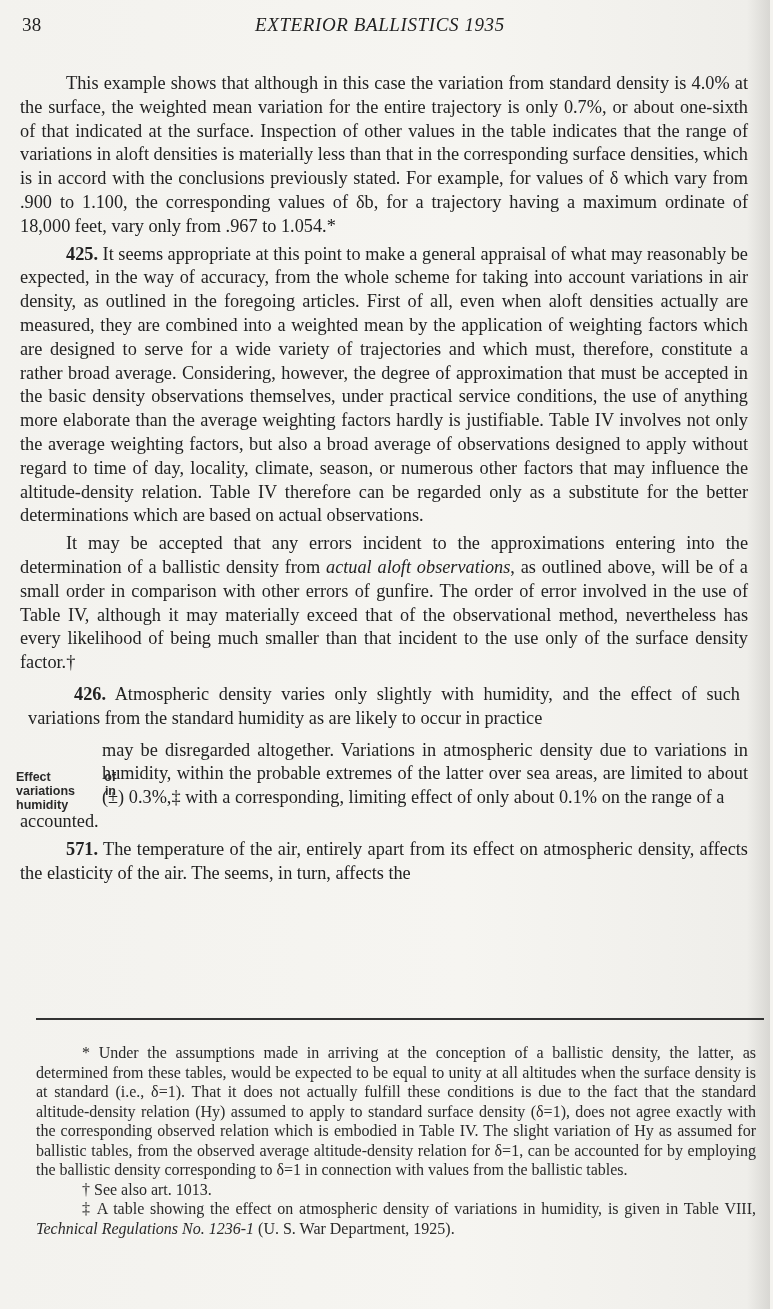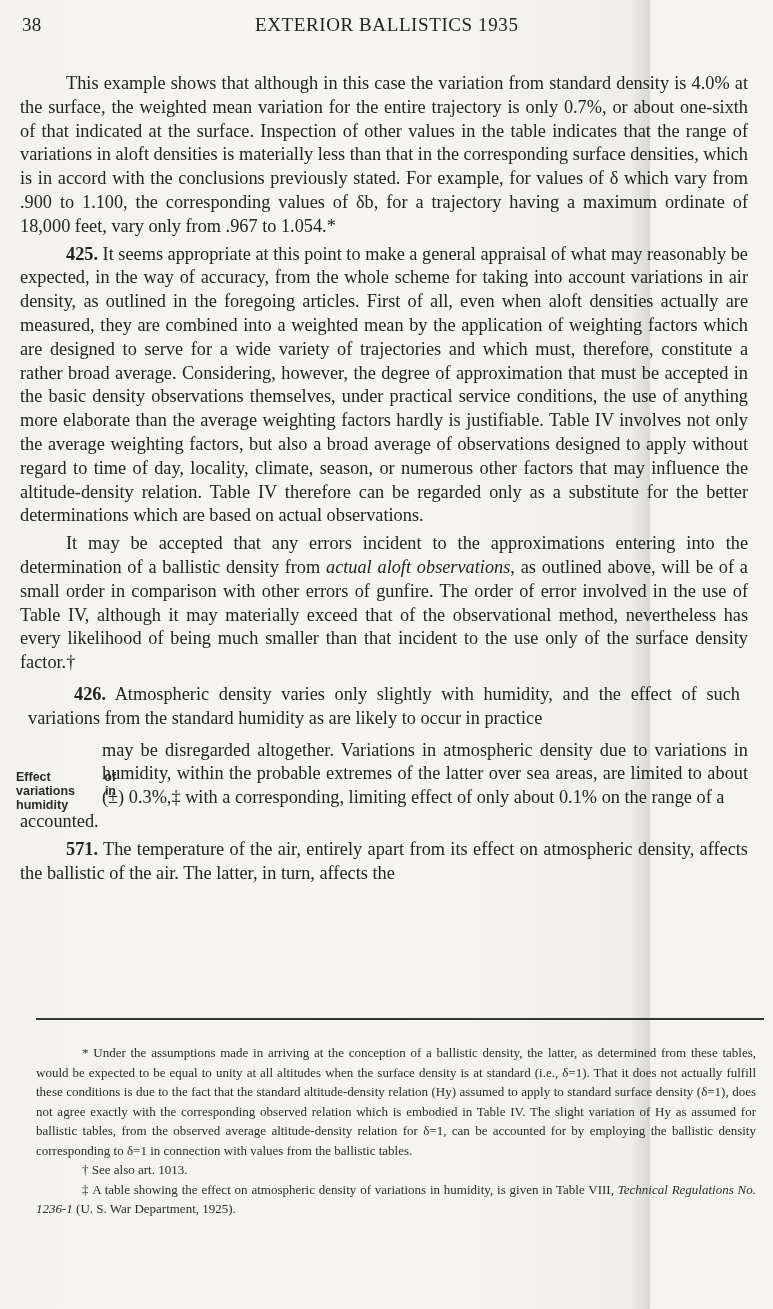--- a/index.html
+++ b/index.html
@@ -3,41 +3,41 @@
 <meta charset="utf-8">
 <style>
   html, body { margin: 0; padding: 0; }
   body {
     width: 773px; height: 1309px; overflow: hidden;
     background: #f4f3ef;
     font-family: "Liberation Serif", "DejaVu Serif", serif;
     color: #222;
     position: relative;
   }
-  .page { position: absolute; left: 0; top: 0; width: 650px; height: 1309px;
+  .page { position: absolute; left: 0; top: 0; width: 770px; height: 1309px;
     background: linear-gradient(to right, #f3f2ee 0%, #f6f5f1 60%, #efeeea 97%, #d8d7d3 100%); }
   .running-head { position: absolute; top: 10px; left: 22px; right: 30px; height: 30px;
     font-size: 19px; letter-spacing: 0.3px; }
   .page-number { position: absolute; left: 0; top: 4px; }
-  .running-title { position: absolute; left: 233px; top: 4px; letter-spacing: 0.6px; }
+  .running-title { position: absolute; left: 233px; top: 4px; letter-spacing: 0.6px; font-style: italic; }
   .body { position: absolute; left: 20px; top: 72px; width: 728px;
     font-size: 18.3px; line-height: 23.8px; text-align: justify; }
   .para { margin: 0; text-indent: 46px; }
   .para + .para { margin-top: 4px; }
   .art-num { font-weight: bold; }
   em { font-style: italic; }
   .sidenote-block { position: relative; }
   .sidenote-wrap { position: relative; }
   .sidenote { position: absolute; left: -4px; top: 0; width: 100px;
     font-family: "Liberation Sans", "DejaVu Sans", sans-serif; font-weight: bold;
     font-size: 12.5px; line-height: 14px; color: #2a2a2a; }
   .indent-lines { margin-left: 82px; text-align: justify; }
   .rule { position: absolute; left: 36px; top: 1018px; width: 728px; height: 1.6px; background: #333; }
   .footnotes { position: absolute; left: 36px; top: 1043px; width: 720px;
-    font-size: 13px; line-height: 19.5px; text-align: justify; color: #2a2a2a; }
+    font-size: 16px; line-height: 19.5px; text-align: justify; color: #2a2a2a; }
   .fn { margin: 0; text-indent: 46px; }
 </style>
 </head>
 <body>
 
 <div class="page">
 
   <div class="running-head">
     <span class="page-number">38</span>
     <span class="running-title">EXTERIOR BALLISTICS 1935</span>
@@ -52,21 +52,21 @@
 
     <div class="sidenote-block" style="margin-top:4px;">
       <p class="para" style="margin:8px;"><span class="art-num">426.</span><span> Atmospheric density varies only slightly with humidity, and the effect of such variations from the standard humidity as are likely to occur in practice</span></p>
       <div class="sidenote-wrap">
         <div class="sidenote" style="top:31px;">Effect of variations in humidity</div>
         <p class="indent-lines" style="margin-top:0;margin-bottom:0;">may be disregarded altogether. Variations in atmospheric density due to variations in humidity, within the probable extremes of the latter over sea areas, are limited to about (±) 0.3%,‡ with a corresponding, limiting effect of only about 0.1% on the range of a</p>
       </div>
       <p style="margin:0;">accounted.</p>
     </div>
 
-    <p class="para" style="margin-top:4px;"><span class="art-num">571.</span><span> The temperature of the air, entirely apart from its effect on atmospheric density, affects the ballistic of the air. The latter, in turn, affects the</span></p>
+    <p class="para" style="margin-top:4px;"><span class="art-num">571.</span><span> The temperature of the air, entirely apart from its effect on atmospheric density, affects the elasticity of the air. The seems, in turn, affects the</span></p>
   </div>
 
   <div class="rule"></div>
 
   <div class="footnotes">
     <p class="fn">* Under the assumptions made in arriving at the conception of a ballistic density, the latter, as determined from these tables, would be expected to be equal to unity at all altitudes when the surface density is at standard (i.e., δ=1). That it does not actually fulfill these conditions is due to the fact that the standard altitude-density relation (Hy) assumed to apply to standard surface density (δ=1), does not agree exactly with the corresponding observed relation which is embodied in Table IV. The slight variation of Hy as assumed for ballistic tables, from the observed average altitude-density relation for δ=1, can be accounted for by employing the ballistic density corresponding to δ=1 in connection with values from the ballistic tables.</p>
     <p class="fn">† See also art. 1013.</p>
     <p class="fn"><span>‡ A table showing the effect on atmospheric density of variations in humidity, is given in Table VIII, </span><em>Technical Regulations No. 1236-1</em><span> (U. S. War Department, 1925).</span></p>
   </div>
 

